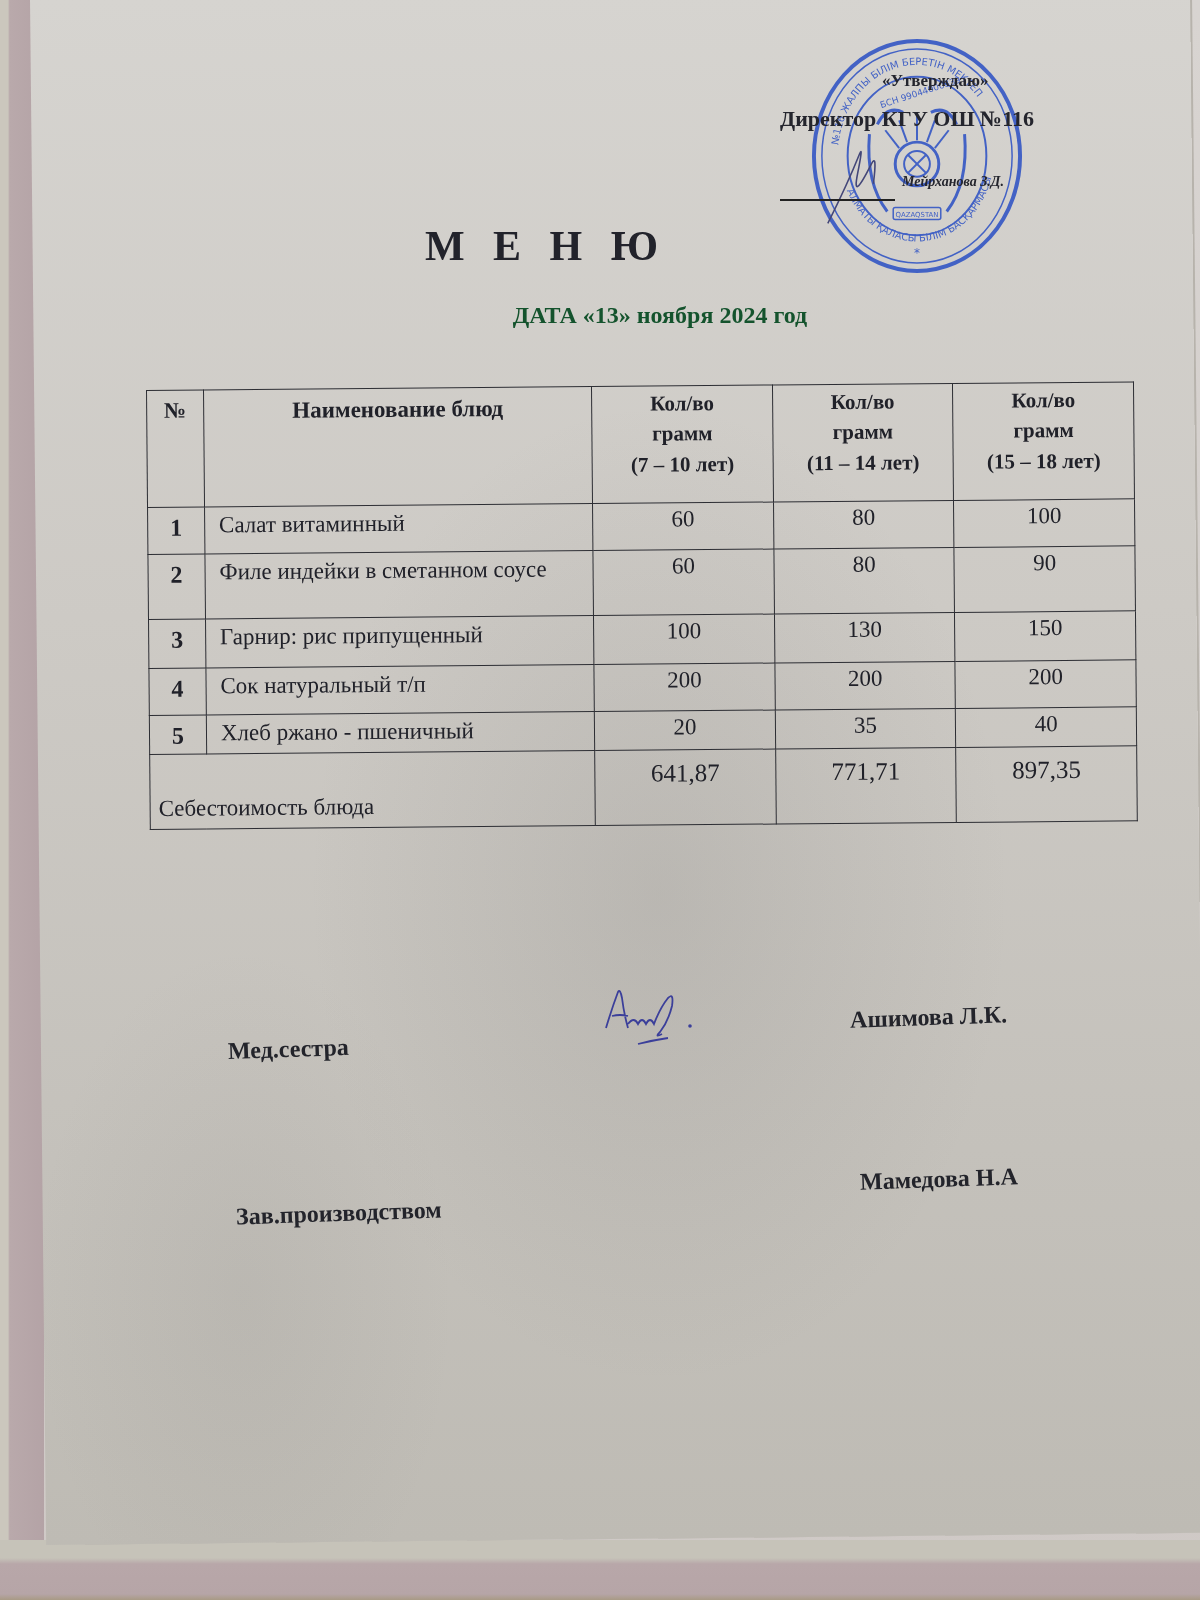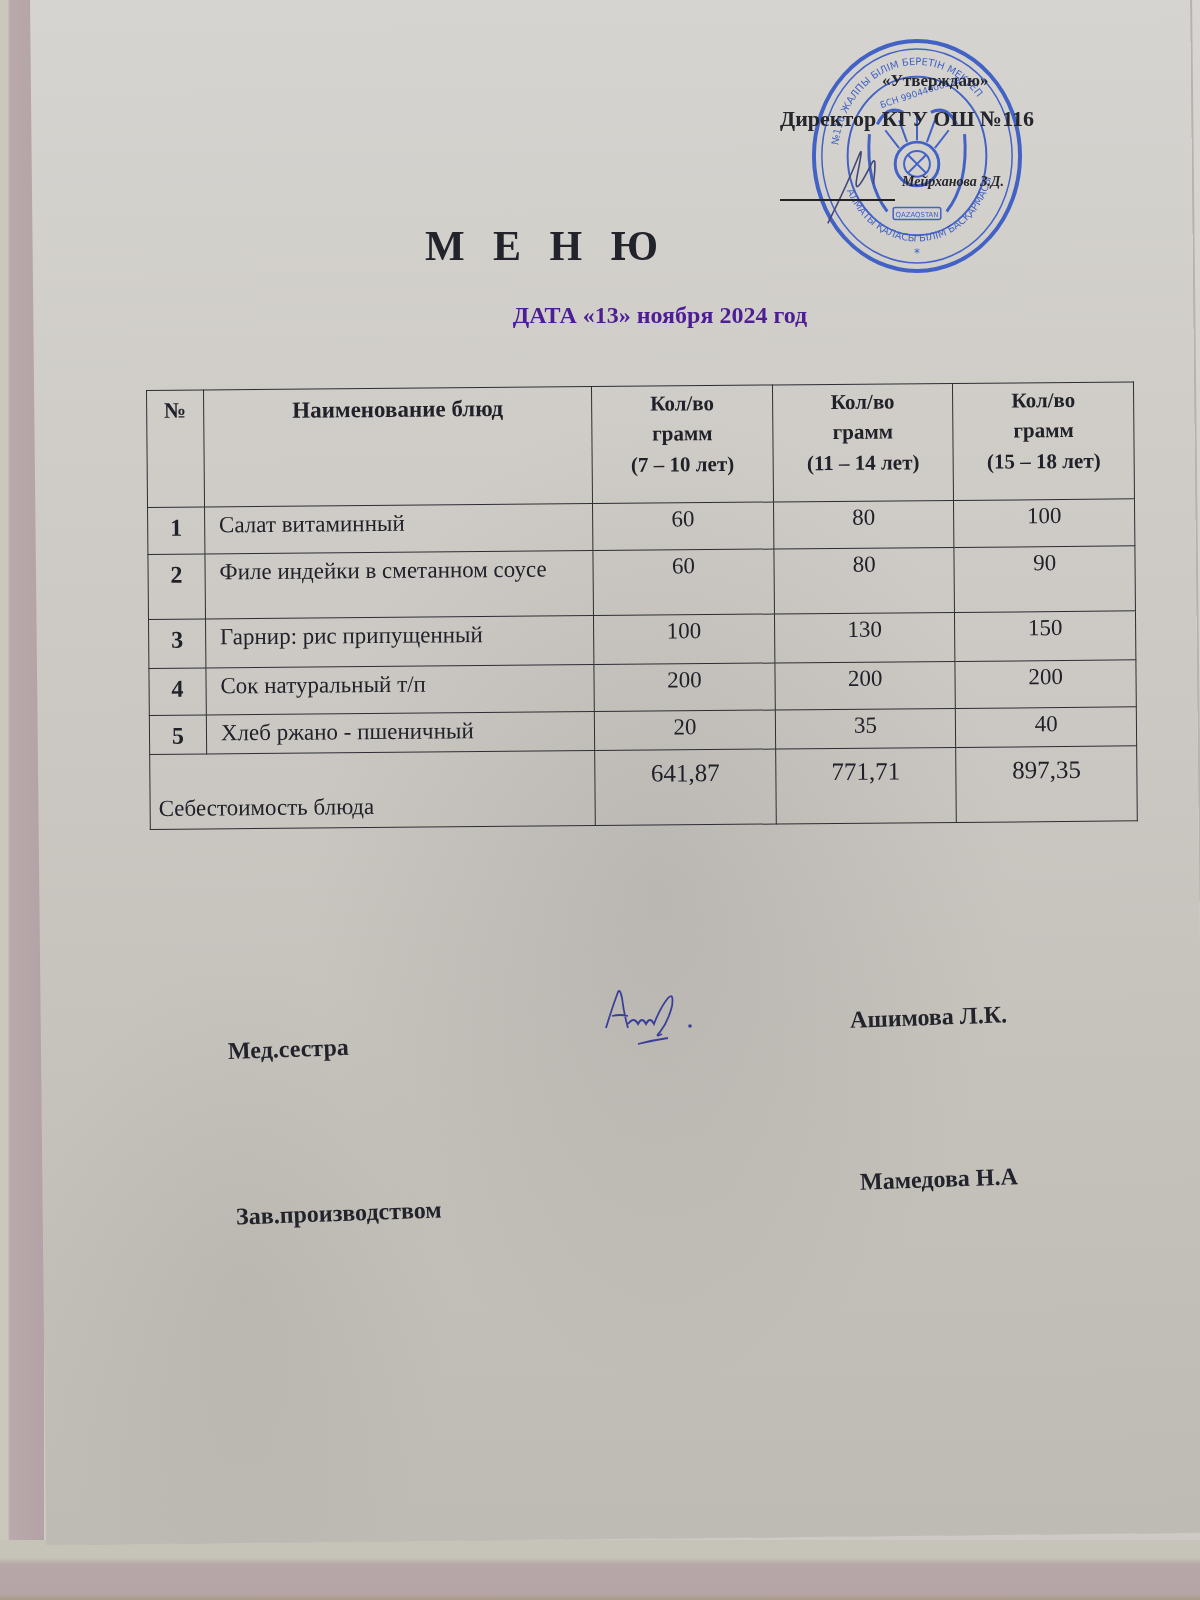--- a/index.html
+++ b/index.html
@@ -115,21 +115,21 @@
       padding-left: 80px;
       box-sizing: border-box;
     }
     .date-line {
       position: absolute;
       left: 0; width: 1200px;
       top: 302px;
       text-align: center;
       font-size: 24px;
       font-weight: bold;
-      color: #4c1d95;
+      color: #14532d;
       padding-left: 120px;
       box-sizing: border-box;
     }
 
     
     .menu-table {
       position: absolute;
       left: 146px;
       top: 390px;
       width: 988px;

